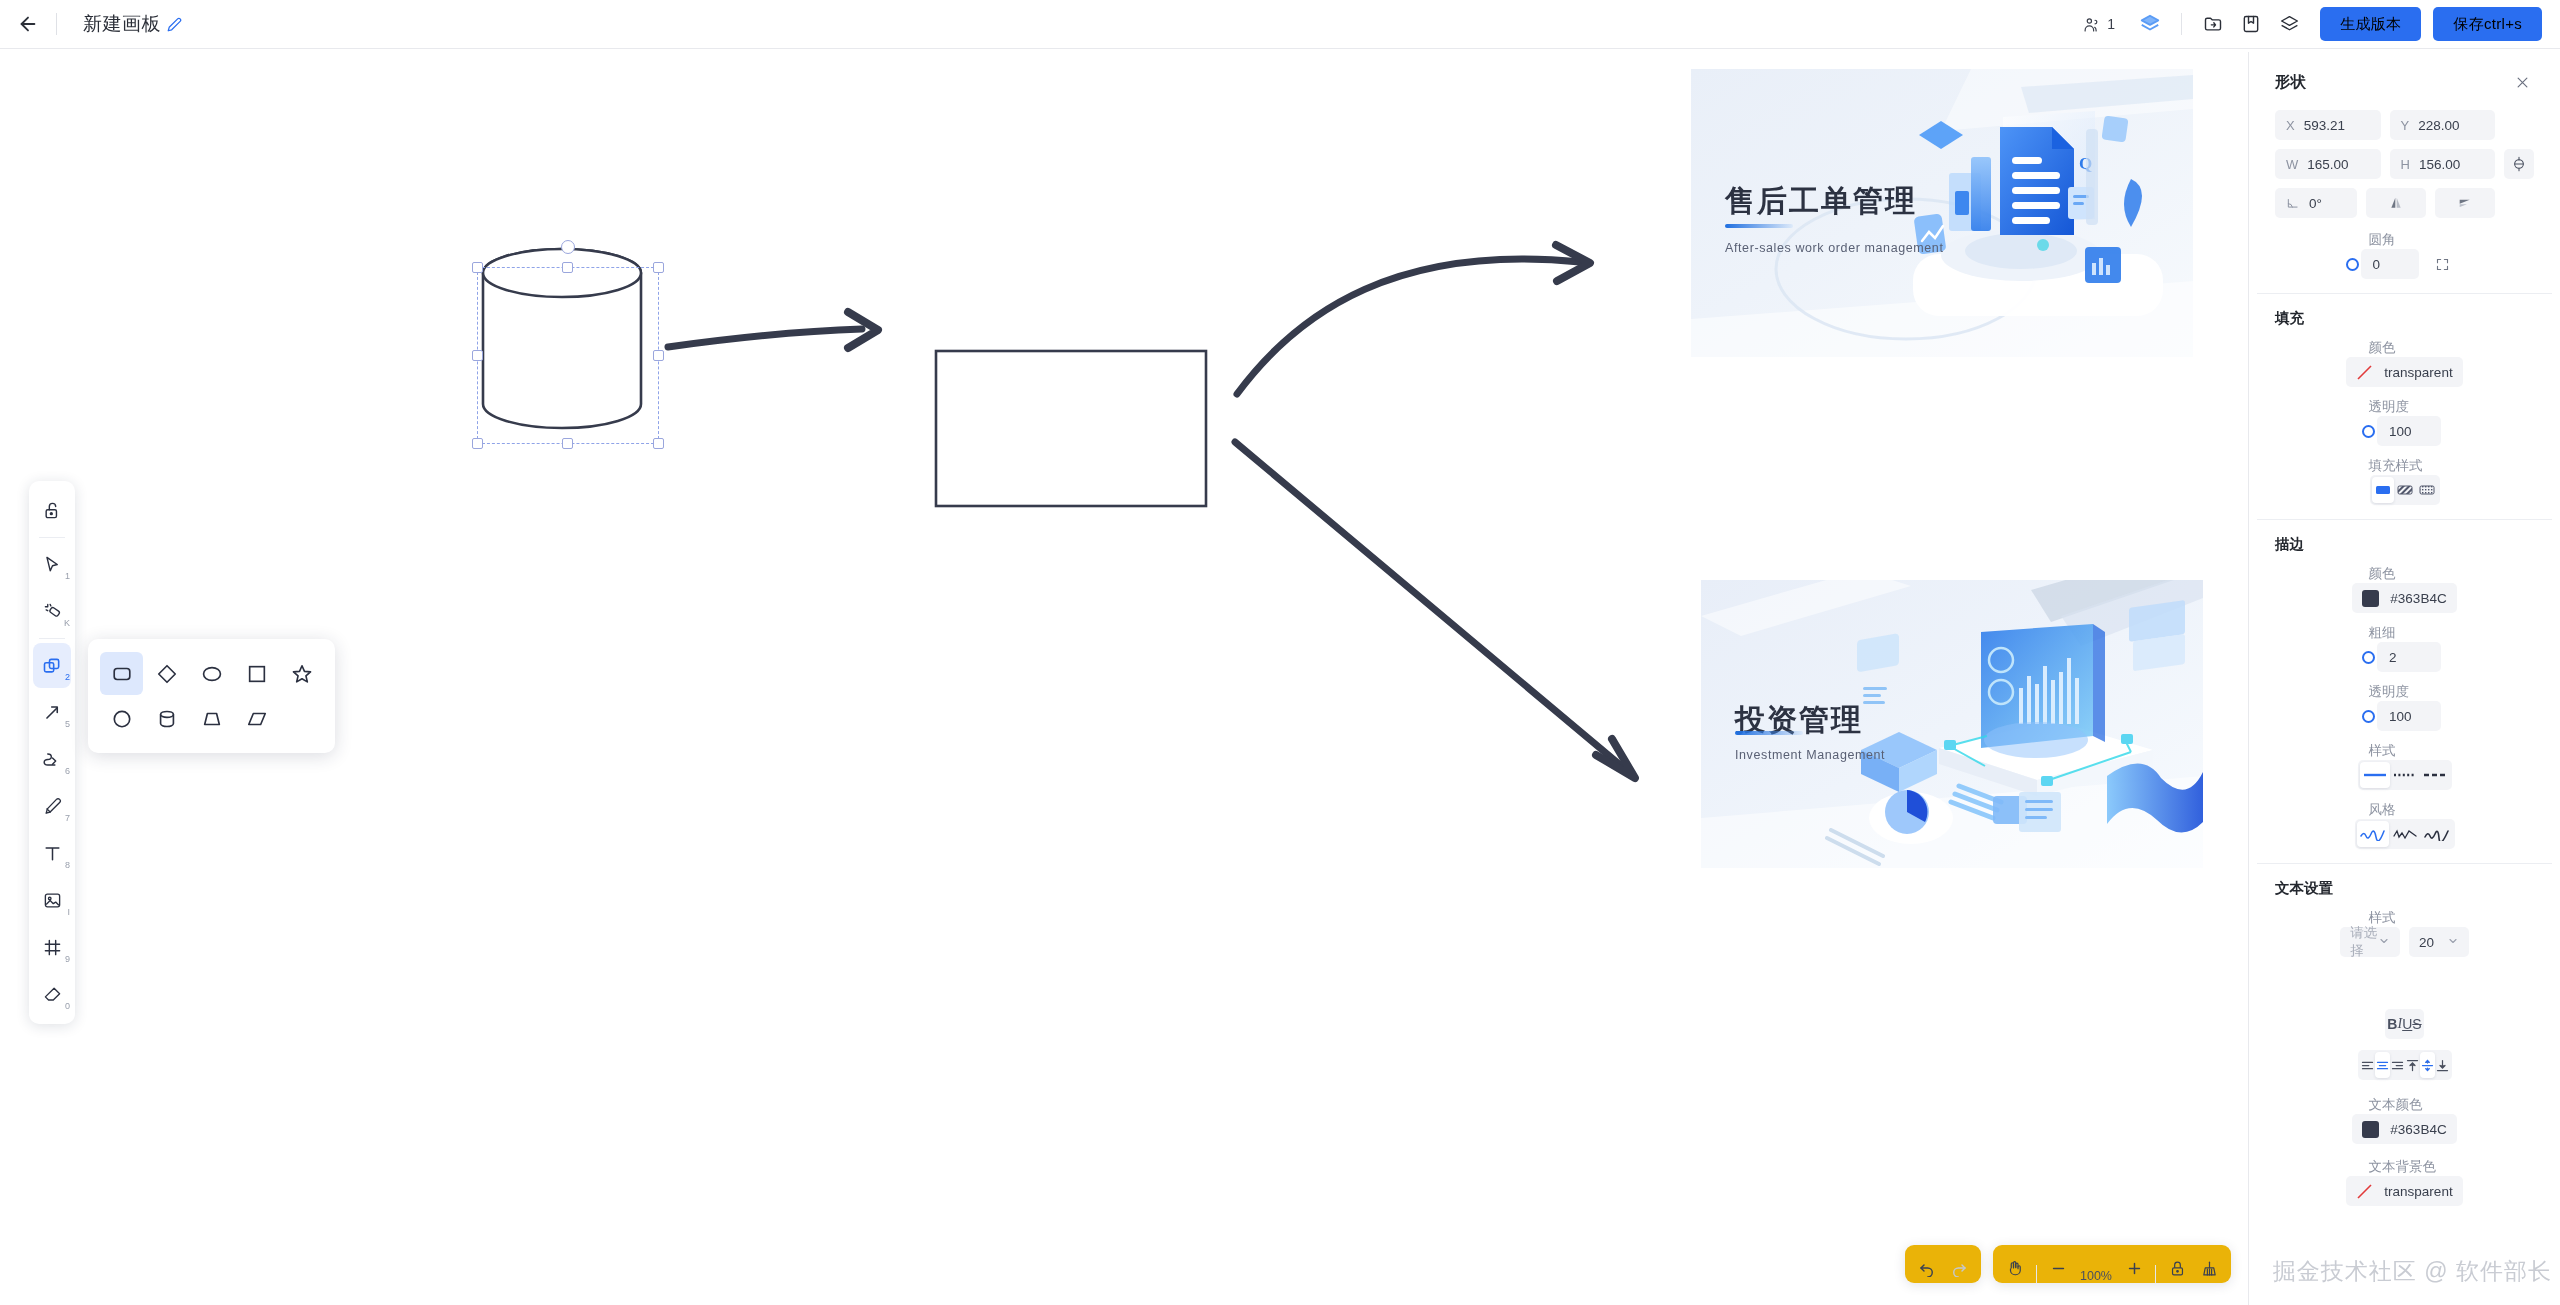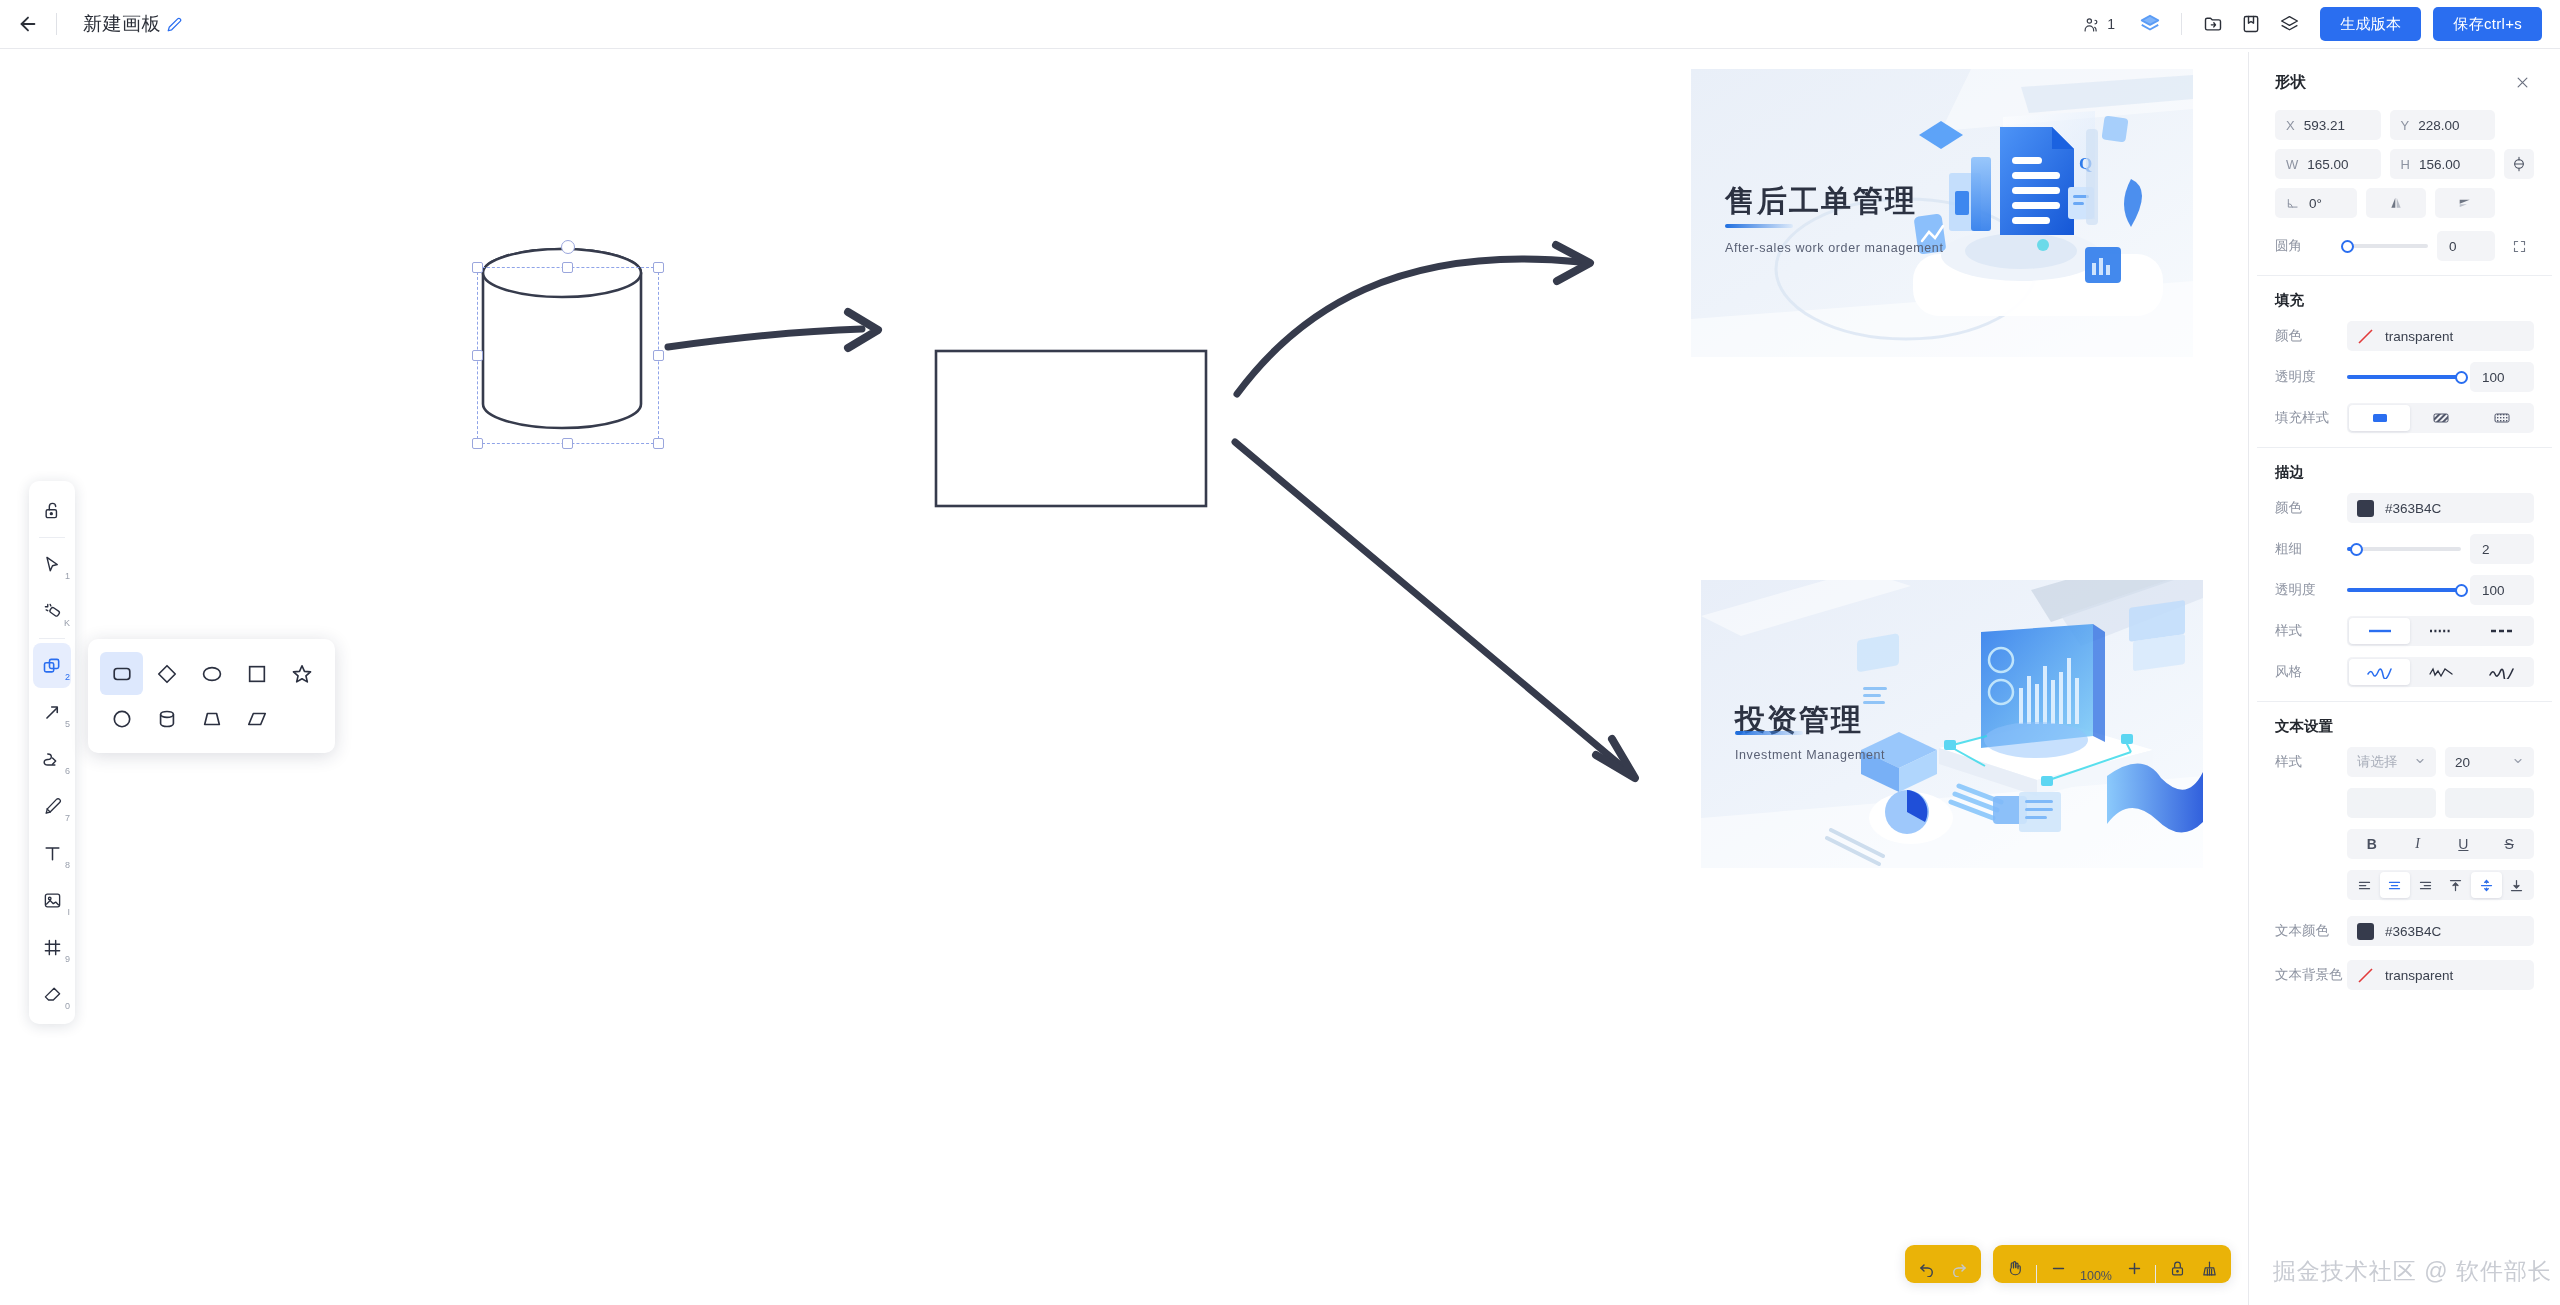--- a/index.html
+++ b/index.html
@@ -22,21 +22,21 @@
   .doc-title-wrap { display: flex; align-items: center; gap: 6px; margin-left: 26px; }
   .doc-title { font-size: 19px; color: #2b2f38; letter-spacing: .5px; }
   .pencil { cursor: pointer; display: flex; }
 
   .tb-right { margin-left: auto; display: flex; align-items: center; gap: 0; padding-right: 18px; }
   .collab { display: flex; align-items: center; gap: 7px; margin-right: 16px; }
   .collab-count { font-size: 14px; color: #3a3f4b; }
   .tb-icon { width: 38px; height: 38px; display: flex; align-items: center; justify-content: center; cursor: pointer; border-radius: 6px; }
   .tb-sep { width: 1px; height: 22px; background: #e2e4e9; margin: 0 12px; }
   .btn-primary {
-    height: 34px; padding: 0 20px; background: #2a6ef0; color: #ffffff;
+    height: 34px; padding: 0 20px; background: #2a6ef0; color: #000000;
     border: none; border-radius: 5px; font-size: 15px; cursor: pointer;
     font-family: "Liberation Sans", sans-serif; letter-spacing: .3px;
     display: flex; align-items: center; margin-left: 12px;
   }
 
   
   .canvas {
     position: absolute; top: 49px; left: 0; width: 2248px; height: 1256px;
     background: #ffffff; overflow: hidden;
   }
@@ -141,21 +141,21 @@
   .f-val { color: #3a404e; font-size: 13.5px; }
   .f-sq {
     width: 30px; height: 30px; background: #f3f4f7; border-radius: 5px;
     display: flex; align-items: center; justify-content: center; cursor: pointer; flex: none;
   }
   .f-btn {
     flex: 1; height: 30px; background: #f3f4f7; border-radius: 5px;
     display: flex; align-items: center; justify-content: center; cursor: pointer;
   }
 
-  .prop-row { display: flex; align-items: center; margin-bottom: 11px; }
+  .prop-row { display: flex; align-items: center; margin-bottom: 11px; flex-direction: column; }
   .prop-lab { width: 72px; font-size: 13.5px; color: #8d93a1; flex: none; }
   .prop-ctl { flex: 1; display: flex; align-items: center; gap: 9px; min-width: 0; }
 
   .color-field {
     flex: 1; height: 30px; background: #f3f4f7; border-radius: 5px;
     display: flex; align-items: center; padding: 0 10px; gap: 11px; cursor: pointer;
   }
   .color-sw { width: 17px; height: 17px; border-radius: 3px; flex: none; }
   .color-txt { font-size: 13.5px; color: #3a404e; }
 

